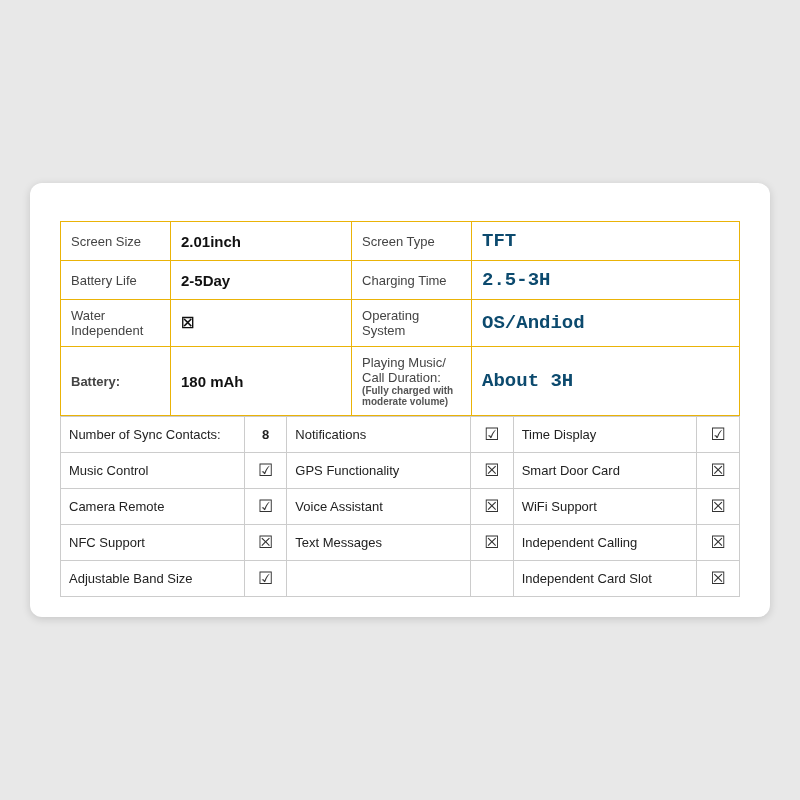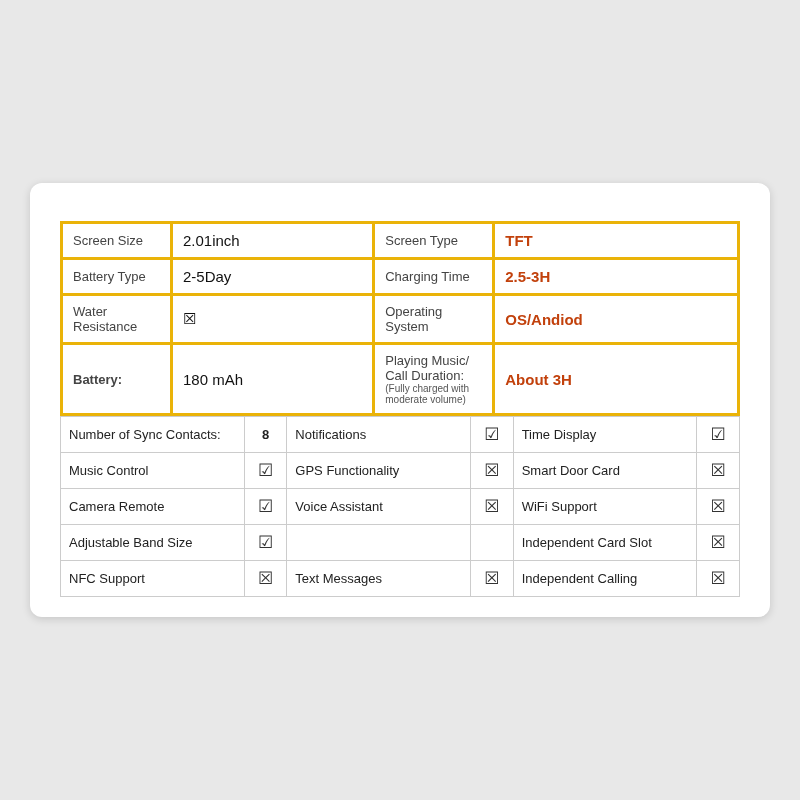--- a/index.html
+++ b/index.html
@@ -26,45 +26,46 @@
       margin-bottom: 18px;
       color: #111;
     }
     
     .specs-table {
       width: 100%;
       border-collapse: collapse;
       margin-bottom: 0;
     }
     .specs-table td {
-      border: 3px solid #eab308;
+      border: 1px solid #eab308;
       padding: 8px 10px;
       vertical-align: middle;
       font-size: 13px;
       color: #222;
     }
     .specs-table .label {
       font-weight: normal;
       color: #444;
       width: 110px;
     }
     .specs-table .value {
-      font-weight: normal;
+      font-weight: bold;
       font-size: 15px;
       color: #111;
     }
     .specs-table .label-right {
       color: #444;
       font-weight: normal;
       width: 120px;
     }
     .specs-table .value-right {
       font-weight: bold;
-      font-size: 15px;
-      color: #c2410c;
+      font-size: 19px;
+      color: #0c4a6e;
+      font-family: Liberation Mono, monospace;
     }
     
     .features-table {
       width: 100%;
       border-collapse: collapse;
     }
     .features-table td {
       border: 1px solid #ccc;
       padding: 7px 8px;
       vertical-align: middle;
@@ -84,47 +85,47 @@
     .num-contacts {
       font-weight: bold;
       font-size: 18px;
       text-align: center;
       width: 36px;
     }
     .check-yes { color: #333; font-size: 17px; }
     .check-no  { color: #333; font-size: 17px; }
     .small-note {
       font-size: 10px;
-      font-weight: normal;
+      font-weight: bold;
       color: #555;
       display: block;
     }
   </style>
 </head>
 <body>
 
 <div class="card">
   <div class="page-title"></div>
 
   <table class="specs-table">
     <tbody id="specs-body">
         <tr>
           <td class="label">Screen Size</td>
           <td class="value">2.01inch</td>
           <td class="label-right">Screen Type</td>
           <td class="value-right">TFT</td>
         </tr>
         <tr>
-          <td class="label">Battery Type</td>
+          <td class="label">Battery Life</td>
           <td class="value">2-5Day</td>
           <td class="label-right">Charging Time</td>
           <td class="value-right">2.5-3H</td>
         </tr>
         <tr>
-          <td class="label">Water Resistance</td>
+          <td class="label">Water Independent</td>
           <td class="value">☒</td>
           <td class="label-right">Operating System</td>
           <td class="value-right">OS/Andiod</td>
         </tr>
         <tr>
           <td class="label"><strong>Battery:</strong></td>
           <td class="value">180 mAh</td>
           <td class="label-right">Playing Music/ Call Duration:<span class="small-note">(Fully charged with moderate volume)</span></td>
           <td class="value-right">About 3H</td>
         </tr>
@@ -151,30 +152,30 @@
         </tr>
         <tr>
           <td class="feat-label">Camera Remote</td>
           <td class="feat-check"><span class="check-yes">☑</span></td>
           <td class="feat-label">Voice Assistant</td>
           <td class="feat-check"><span class="check-no">☒</span></td>
           <td class="feat-label">WiFi Support</td>
           <td class="feat-check"><span class="check-no">☒</span></td>
         </tr>
         <tr>
+          <td class="feat-label">NFC Support</td>
+          <td class="feat-check"><span class="check-no">☒</span></td>
+          <td class="feat-label">Text Messages</td>
+          <td class="feat-check"><span class="check-no">☒</span></td>
+          <td class="feat-label">Independent Calling</td>
+          <td class="feat-check"><span class="check-no">☒</span></td>
+        </tr>
+        <tr>
           <td class="feat-label">Adjustable Band Size</td>
           <td class="feat-check"><span class="check-yes">☑</span></td>
           <td class="feat-label"></td>
           <td class="feat-check"></td>
           <td class="feat-label">Independent Card Slot</td>
           <td class="feat-check"><span class="check-no">☒</span></td>
         </tr>
-        <tr>
-          <td class="feat-label">NFC Support</td>
-          <td class="feat-check"><span class="check-no">☒</span></td>
-          <td class="feat-label">Text Messages</td>
-          <td class="feat-check"><span class="check-no">☒</span></td>
-          <td class="feat-label">Independent Calling</td>
-          <td class="feat-check"><span class="check-no">☒</span></td>
-        </tr>
       </tbody>
   </table>
 </div>
 
 </body></html>

